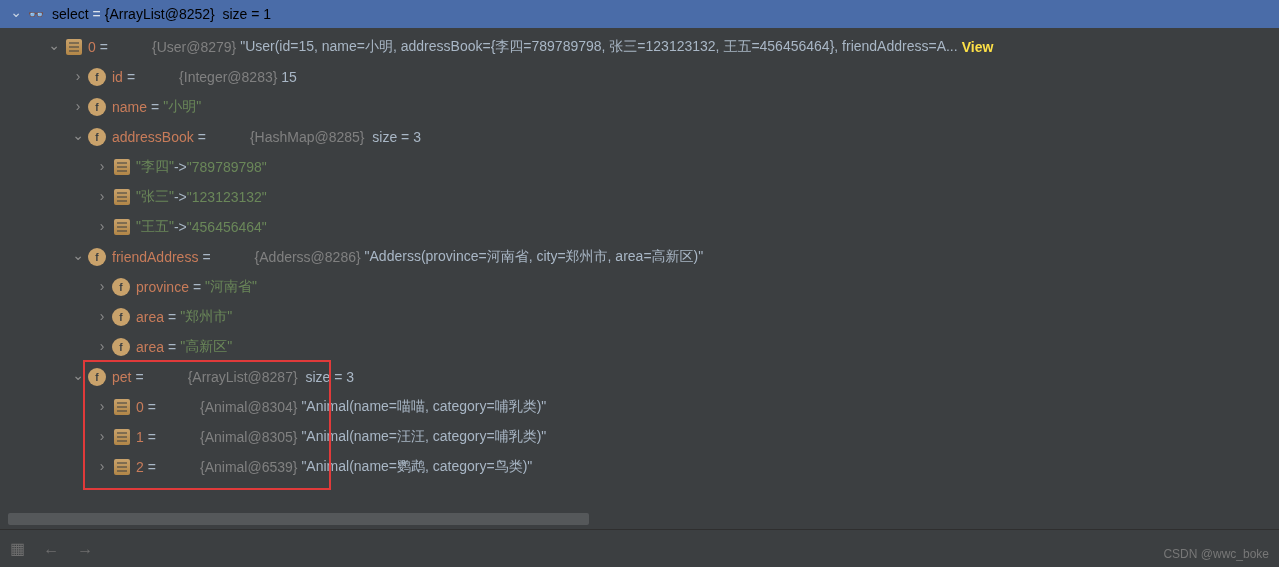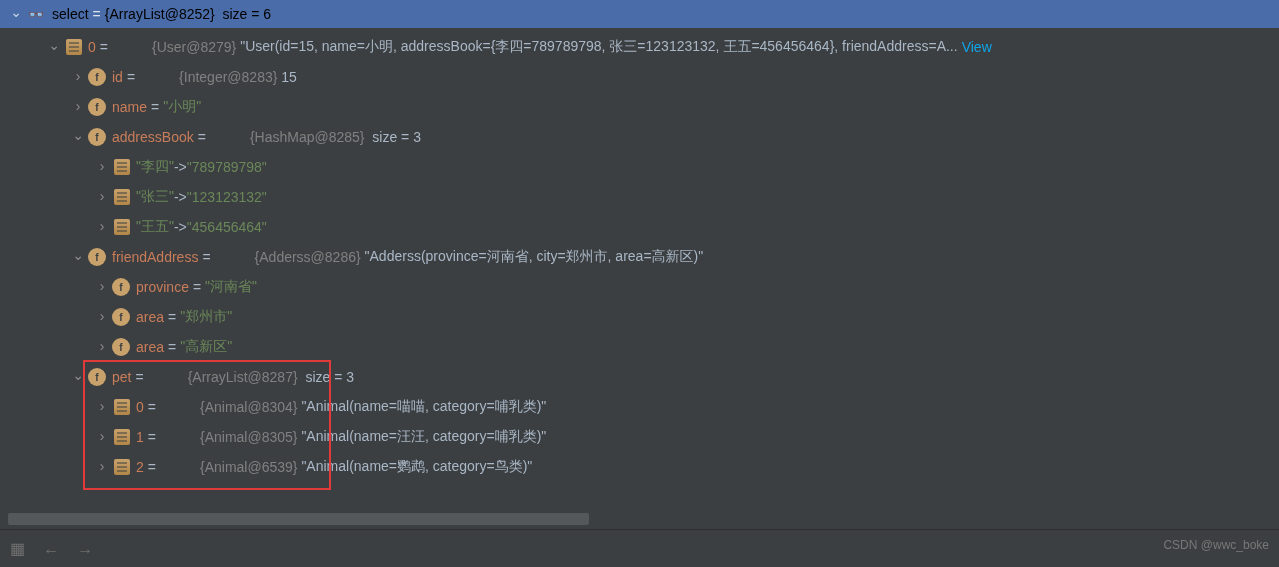--- a/index.html
+++ b/index.html
@@ -79,21 +79,21 @@
     background: #c9a26b;
     color: #3c3f41;
     width:18px; height:18px;
   }
   .name { color: #c87c5a; }
   .eq { color: #a9b7c6; margin: 0 4px; }
   .type { color: #808080; margin-left: 40px; }
   .string { color: #6a8759; }
   .text { color: #a9b7c6; }
   .text-white { color: #000000; }
-  .link { color: #0ea5e9; cursor: pointer; }
+  .link { color: #fde047; cursor: pointer; font-weight: bold; }
   .view { margin-left: 4px; }
   .highlight-box {
     position: absolute;
     border: 2px solid #e03a3a;
     pointer-events: none;
   }
   .scrollbar {
     position: absolute;
     bottom: 42px;
     left: 8px;
@@ -119,38 +119,38 @@
     padding: 0 10px;
   }
   .footer .nav-icon {
     color: #6e6e6e;
     font-size: 16px;
     margin-right: 18px;
   }
   .watermark {
     position: absolute;
     right: 10px;
-    bottom: 15px;
+    bottom: 6px;
     color: #777;
     font-size: 12px;
   }
   .header .arrow { color: #c8d4e3; }
   .header .eq, .header .text { color: #dbe2ec; }
 </style>
 </head>
 <body>
 
 <div class="header">
   <span class="arrow down"></span>
   <span class="icon icon-glasses">👓</span>
   <span class="text-white">select</span>
   <span class="eq"> = </span>
   <span class="text-white">{ArrayList@8252}</span>
   <span class="text-white">&nbsp;&nbsp;</span>
-  <span class="text-white">size = 6</span>
+  <span class="text-white">size = 1</span>
 </div>
 
 <div class="content">
 
   <div class="row indent-1">
     <span class="arrow down"></span>
     <span class="icon-element"></span>
     <span class="name">0</span>
     <span class="eq"> = </span>
     <span class="type">{User@8279}</span>

